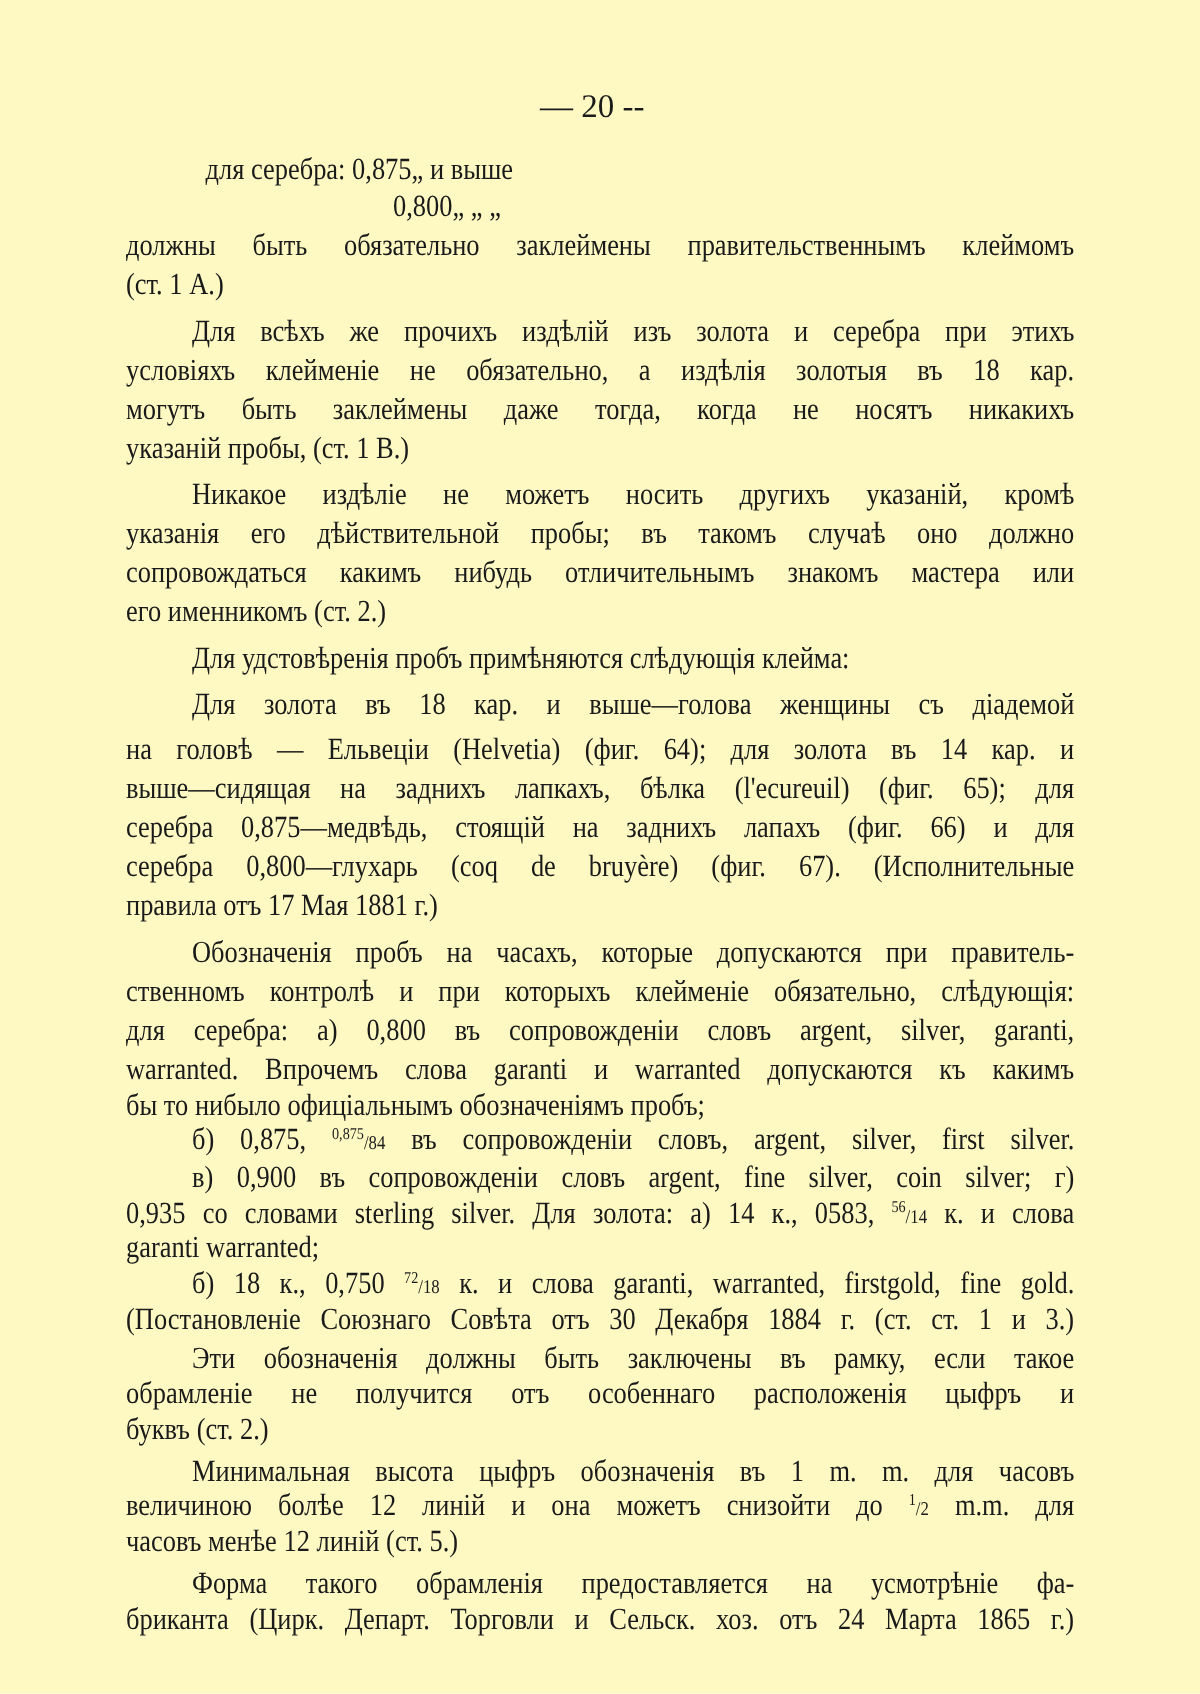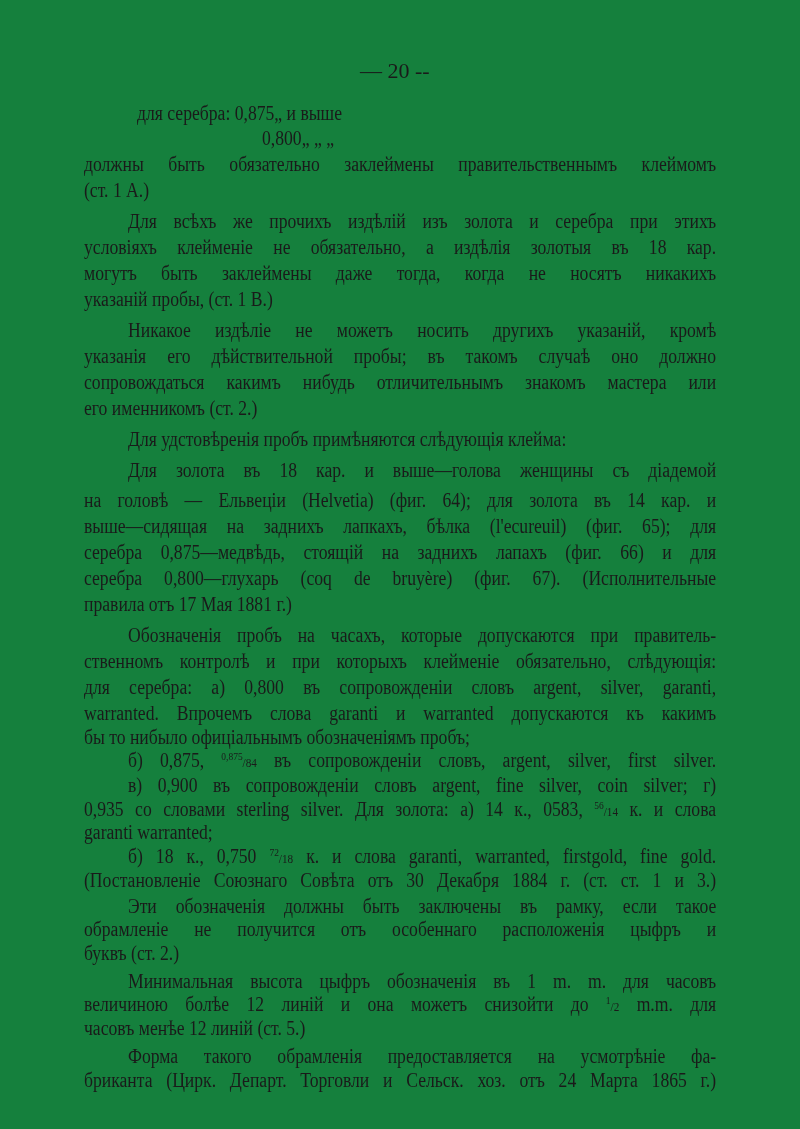--- a/index.html
+++ b/index.html
@@ -1,17 +1,17 @@
 <!DOCTYPE html>
 <html><head>
 <meta charset="utf-8">
 <style>
   html, body { margin:0; padding:0; }
   body { width:800px; height:1129px; background:#ffffff; position:relative; overflow:hidden; }
-  .page { position:absolute; left:0; top:0; width:800px; height:1129px; background:#15803d; }
+  .page { position:absolute; left:0; top:0; width:800px; height:1129px; background:#fef9c3; }
   .ln {
     position:absolute; left:84px; width:632px;
     font-family:"Liberation Serif","DejaVu Serif",serif;
     font-size:20.5px; line-height:26px; color:#1a1a1a;
     white-space:nowrap; text-align:justify; text-align-last:justify;
     transform:scaleX(0.86); transform-origin:left top; width:735px;
   }
   .ln.ind { left:128px; width:684px; }
   .ln.last { text-align-last:left; }
   .ln.free { text-align:left; text-align-last:left; }

